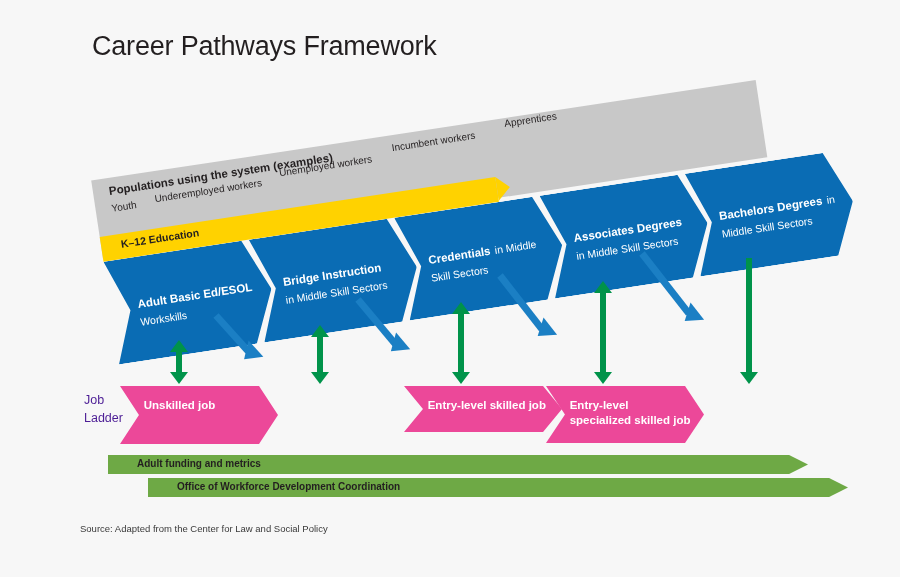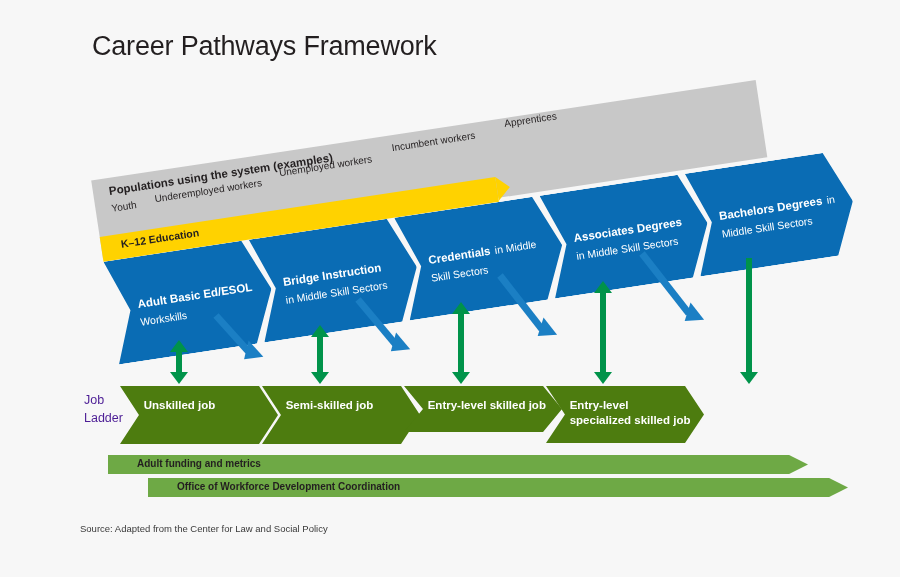--- a/index.html
+++ b/index.html
@@ -84,21 +84,21 @@
   .bd-head{position:absolute;width:0;height:0;
     border-left:11px solid transparent;border-right:11px solid transparent;border-top:16px solid #1b7fc4;}
 
   
   .ladder-label{
     position:absolute;left:84px;top:391px;
     font-size:12.5px;font-weight:normal;color:#4c1d95;line-height:1.45;
   }
   .green-ch{
     position:absolute;
-    background:#4d7c0f;
+    background:#ec4899;
     color:#fff;
     clip-path:polygon(0 0, 88% 0, 100% 50%, 88% 100%, 0 100%, 12% 50%);
   }
   .green-ch .gtxt{
     position:absolute;left:15%;top:12px;width:78%;
     font-size:11.5px;font-weight:bold;line-height:1.28;
   }
 
   
   .olive{
@@ -220,23 +220,20 @@
 
   <div class="ladder-label">
     <div>Job</div>
     <div>Ladder</div>
   </div>
 
   <div class="green-ch" style="left:120px;top:386px;width:158px;height:58px;">
     <div class="gtxt">Unskilled job</div>
   </div>
 
-  <div class="green-ch" style="left:262px;top:386px;width:158px;height:58px;">
-    <div class="gtxt">Semi-skilled job</div>
-  </div>
 
   <div class="green-ch" style="left:404px;top:386px;width:158px;height:46px;">
     <div class="gtxt">Entry-level skilled job</div>
   </div>
 
   <div class="green-ch" style="left:546px;top:386px;width:158px;height:57px;">
     <div class="gtxt">Entry-level specialized skilled job</div>
   </div>
 
 

